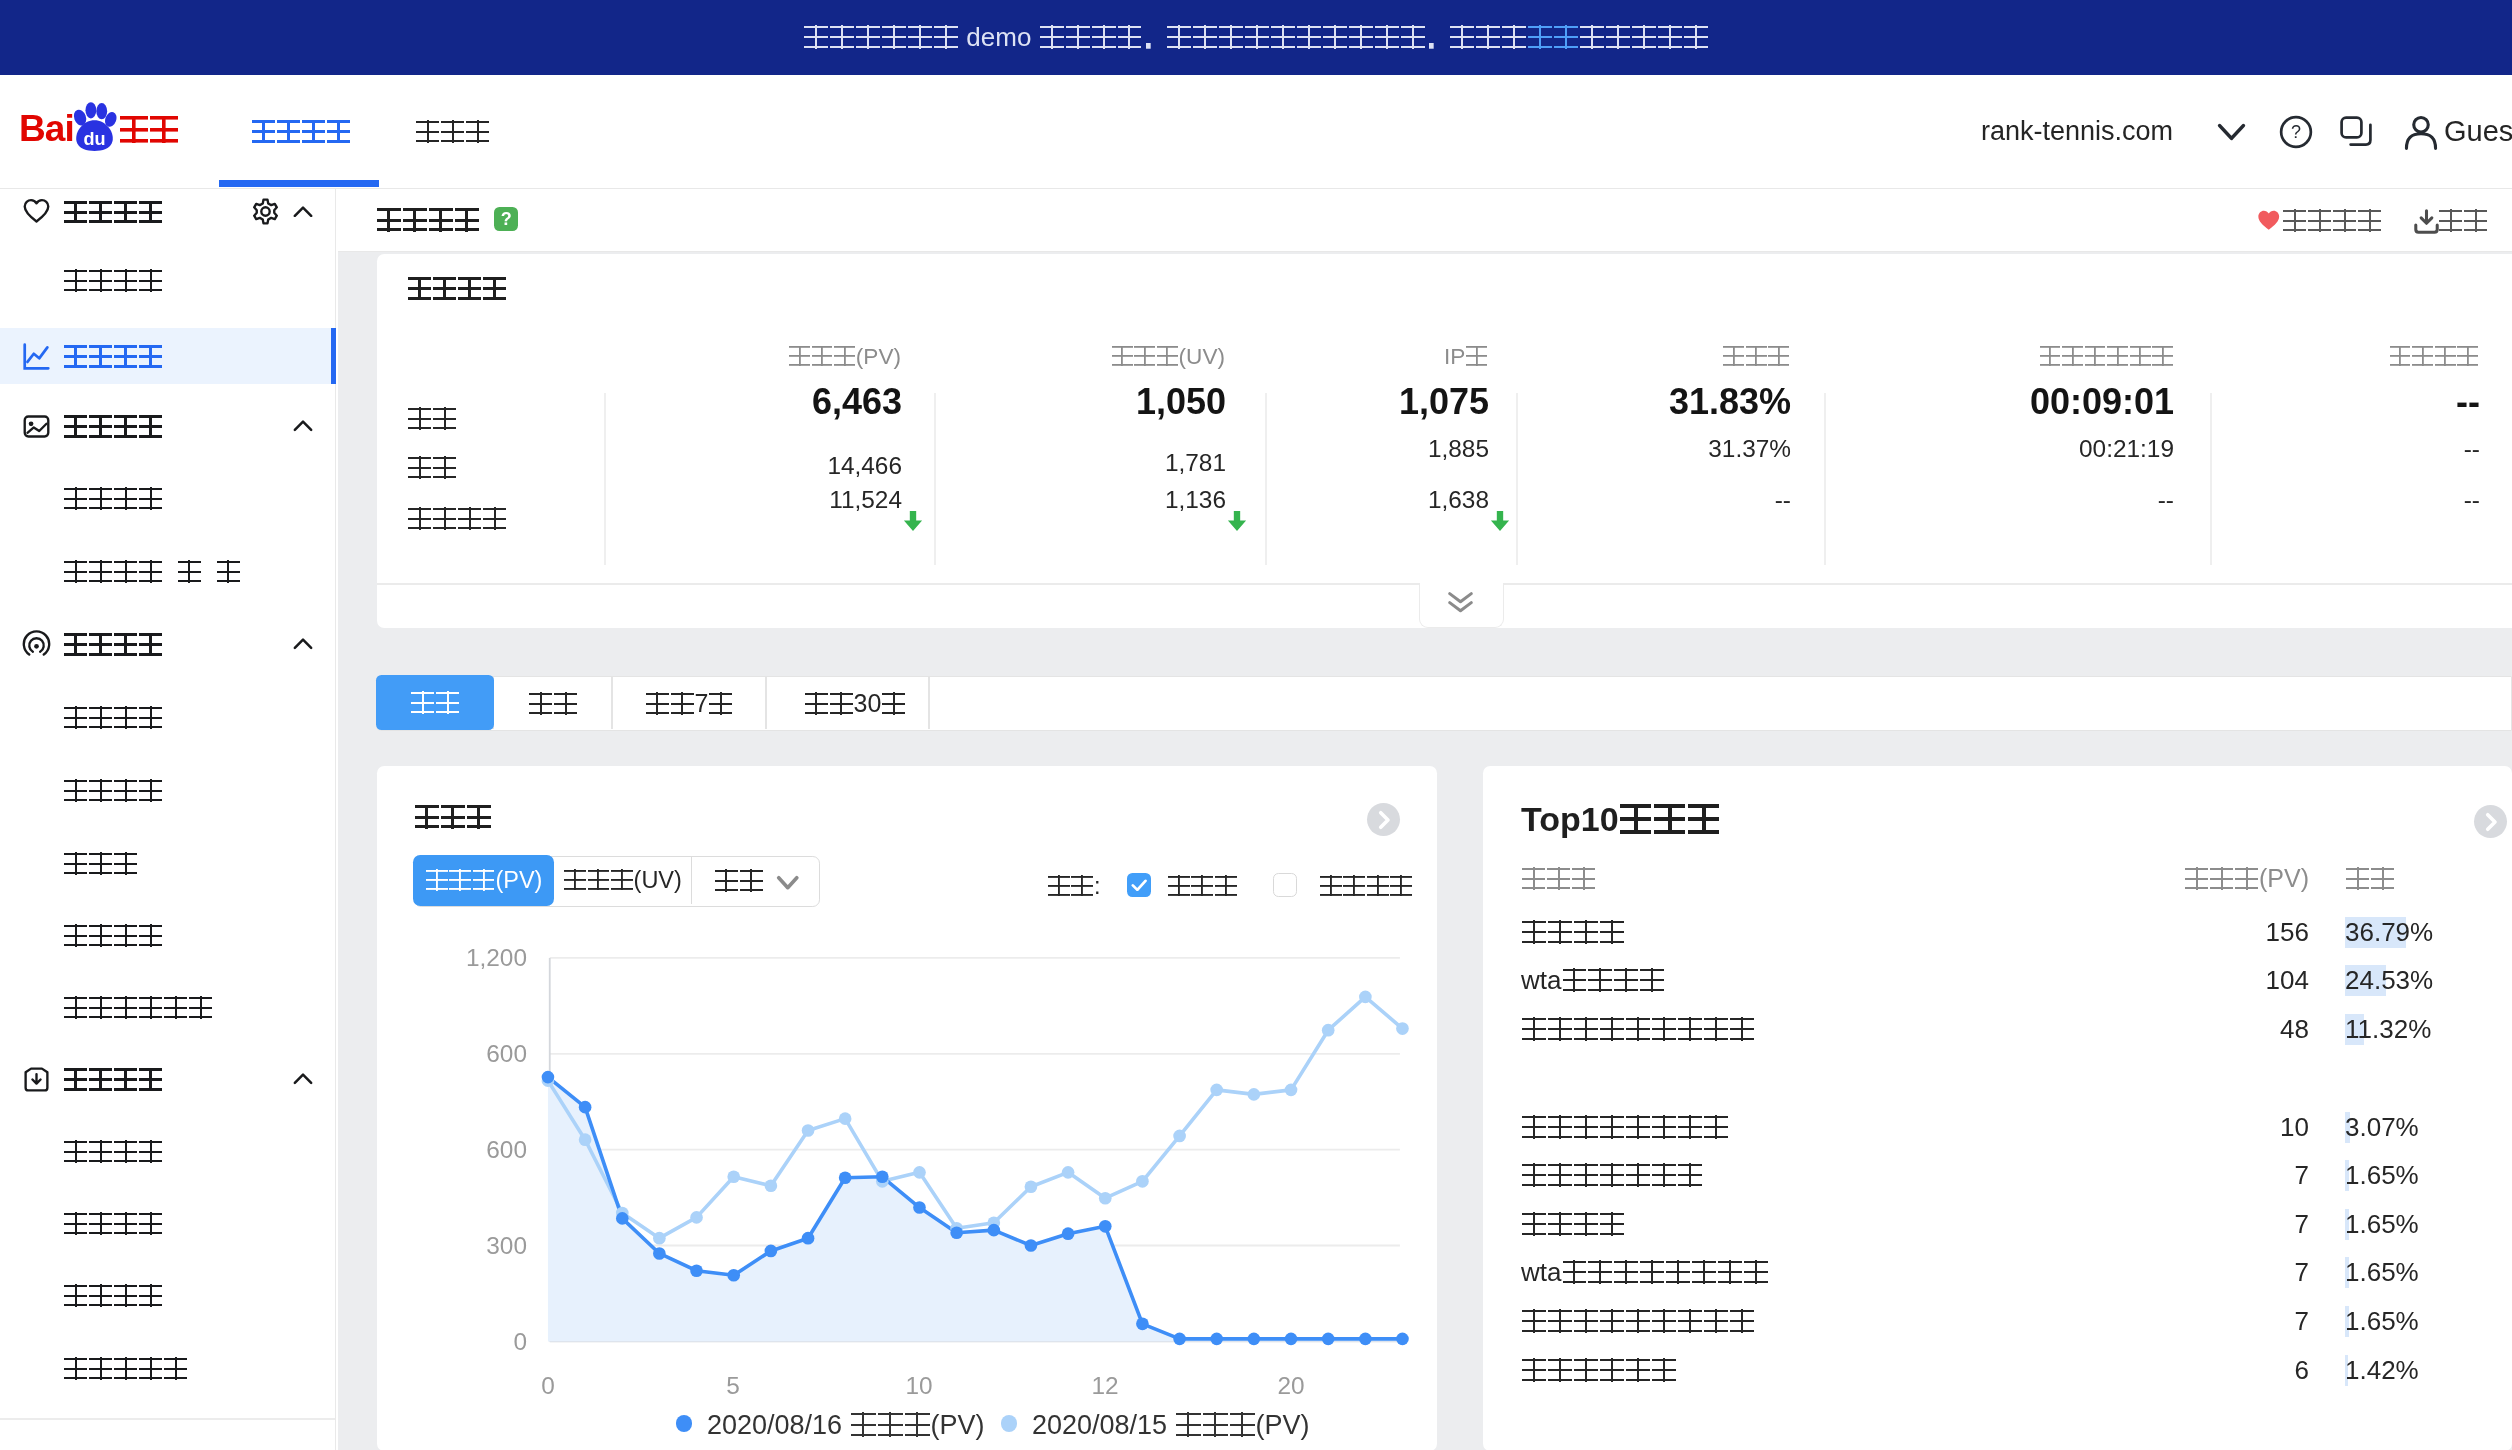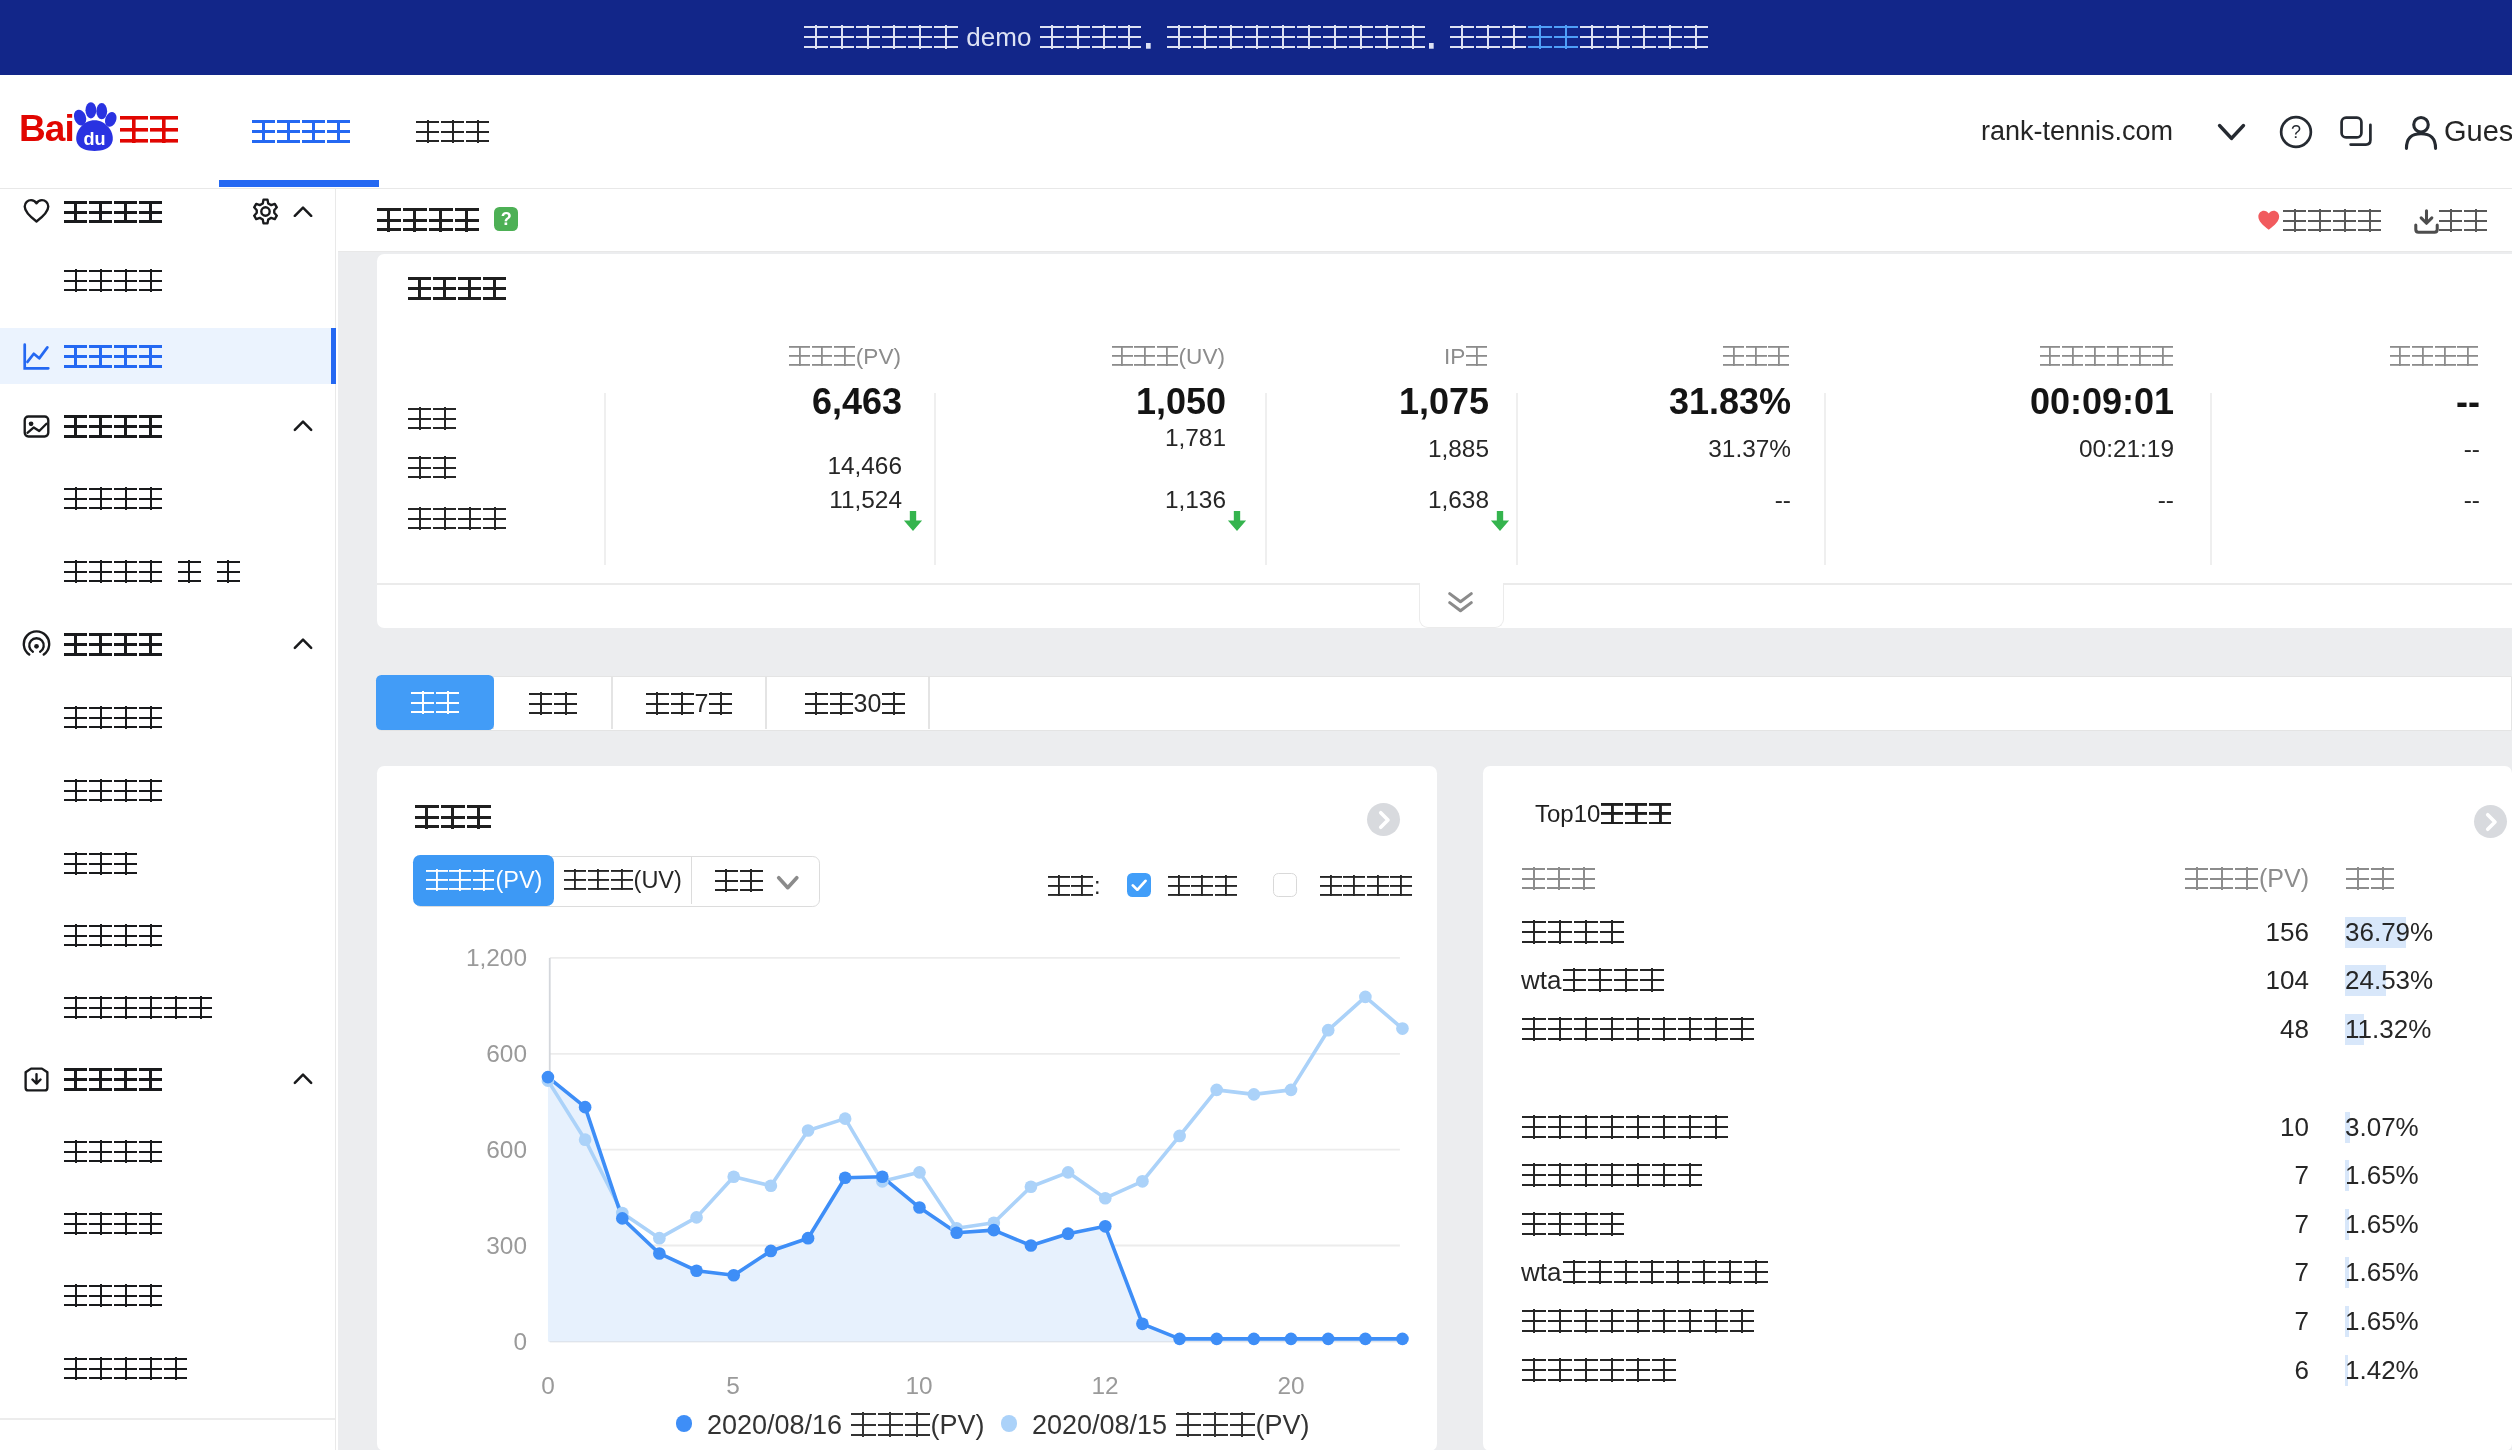--- a/index.html
+++ b/index.html
@@ -74,21 +74,21 @@
  color:#fff;font-size:23.5px;text-align:center;line-height:51px;white-space:nowrap}
 #seg2{position:absolute;left:139px;top:0;width:138px;height:47px;font-size:23.5px;color:#262626;text-align:center;line-height:47px;border-right:1.8px solid #dcdcdc;white-space:nowrap}
 #seg3{position:absolute;left:278px;top:0;width:127px;height:47px;font-size:25px;color:#262626;text-align:center;line-height:47px;white-space:nowrap}
 #cmp{position:absolute;left:670px;top:101px;width:398px;font-size:23.5px;color:#262626;height:38px;line-height:38px;white-space:nowrap}
 .cb{position:absolute;top:6.3px;width:23.5px;height:23.5px;border-radius:5.4px}
 .ylab{position:absolute;left:72px;width:78px;text-align:right;font-size:24.4px;color:#9a9a9a;height:29px;line-height:29px}
 .xlab{position:absolute;top:606px;width:72px;text-align:center;font-size:24.4px;color:#9a9a9a}
 #legend{position:absolute;left:0;top:644px;width:1060px;font-size:27px;color:#333}
 
 #top10{position:absolute;left:1483px;top:766px;width:1029px;height:685px;background:#fff;border-radius:7.2px}
-#t10h{position:absolute;left:52px;top:34px;font-size:24px;font-weight:400;color:#1f1f1f}
+#t10h{position:absolute;left:38px;top:34px;font-size:34px;font-weight:700;color:#1f1f1f}
 #t10hd{position:absolute;left:0;top:98px;width:1029px;font-size:25px;color:#8c8c8c}
 .trow{position:absolute;left:0;width:1029px;height:38px;line-height:38px;font-size:26px;color:#262626}
 .tname{position:absolute;left:38px;top:0}
 .tpv{position:absolute;left:645px;width:181px;top:0;text-align:right}
 .tbar{position:absolute;left:862px;top:3.6px;height:31px;background:#d8e7fa}
 .tpct{position:absolute;left:862px;top:0}
 </style></head><body>
 
 <div id="banner"><i class="g"></i><i class="g"></i><i class="g"></i><i class="g"></i><i class="g"></i><i class="g"></i> demo <i class="g"></i><i class="g"></i><i class="g"></i><i class="g"></i><i class="cm"></i><i class="g"></i><i class="g"></i><i class="g"></i><i class="g"></i><i class="g"></i><i class="g"></i><i class="g"></i><i class="g"></i><i class="g"></i><i class="g"></i><i class="cm"></i><i class="g"></i><i class="g"></i><i class="g"></i><span class="lk"><i class="g"></i><i class="g"></i></span><i class="g"></i><i class="g"></i><i class="g"></i><i class="g"></i><i class="g"></i></div>
 
@@ -246,21 +246,21 @@
     <div class="thead" style="left:1142px;top:90px"><i class="g"></i><i class="g"></i><i class="g"></i></div>
     <div class="thead" style="left:1526px;top:90px"><i class="g"></i><i class="g"></i><i class="g"></i><i class="g"></i><i class="g"></i><i class="g"></i></div>
     <div class="thead" style="left:1831px;top:90px"><i class="g"></i><i class="g"></i><i class="g"></i><i class="g"></i></div>
     <div class="rlab" style="top:150px"><i class="g"></i><i class="g"></i></div>
     <div class="rlab" style="top:199px"><i class="g"></i><i class="g"></i></div>
     <div class="rlab" style="top:250px"><i class="g"></i><i class="g"></i><i class="g"></i><i class="g"></i></div>
     <div class="v1" style="left:199px;top:127px">6,463</div>
     <div class="v2" style="left:199px;top:198px">14,466</div>
     <div class="v2" style="left:199px;top:232px">11,524</div>
     <div class="v1" style="left:523px;top:127px">1,050</div>
-    <div class="v2" style="left:523px;top:170px">1,781</div>
+    <div class="v2" style="left:523px;top:195px">1,781</div>
     <div class="v2" style="left:523px;top:232px">1,136</div>
     <div class="v1" style="left:786px;top:127px">1,075</div>
     <div class="v2" style="left:786px;top:181px">1,885</div>
     <div class="v2" style="left:786px;top:232px">1,638</div>
     <div class="v1" style="left:1088px;top:127px">31.83%</div>
     <div class="v2" style="left:1088px;top:181px">31.37%</div>
     <div class="v2" style="left:1088px;top:232px">--</div>
     <div class="v1" style="left:1471px;top:127px">00:09:01</div>
     <div class="v2" style="left:1471px;top:181px">00:21:19</div>
     <div class="v2" style="left:1471px;top:232px">--</div>

